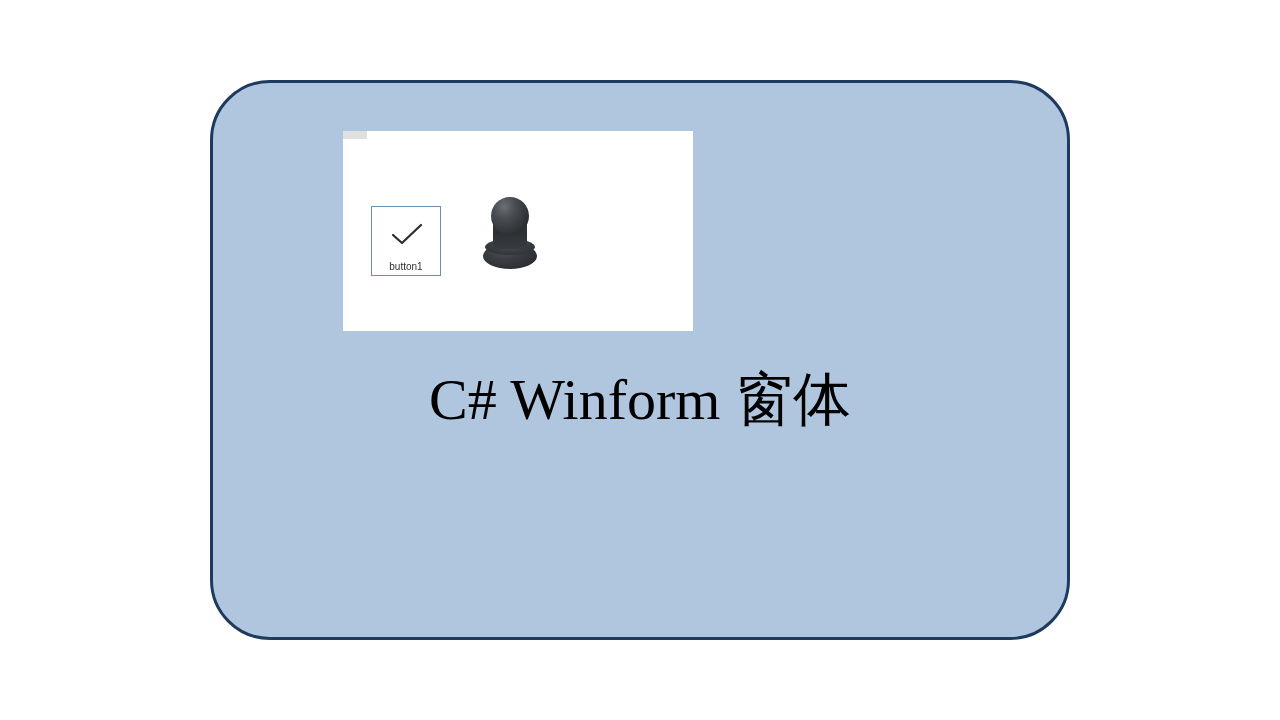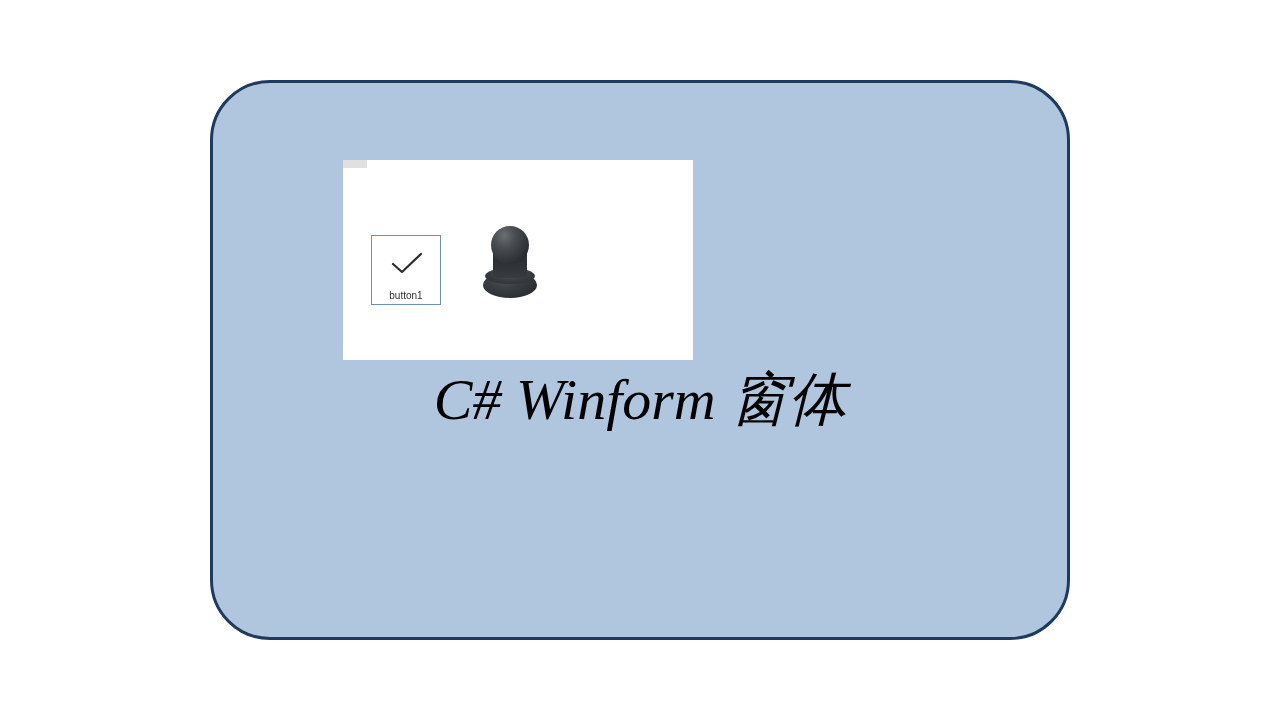--- a/index.html
+++ b/index.html
@@ -20,21 +20,20 @@
       border-radius: 60px;
       position: relative;
     }
     .screenshot-area {
       position: absolute;
       top: 48px;
       left: 130px;
       width: 350px;
       height: 200px;
       background: #ffffff;
-      margin-top: 29px;
     }
     .screenshot-topbar {
       position: absolute;
       top: 0;
       left: 0;
       width: 24px;
       height: 8px;
       background: #e0e0e0;
     }
     .button-box {
@@ -111,21 +110,20 @@
     .title-text {
       position: absolute;
       top: 275px;
       left: 0;
       width: 100%;
       text-align: center;
       font-size: 58px;
       color: #000000;
       line-height: 1.45;
       font-family: "SimSun", "宋体", "Times New Roman", serif;
-      font-style: italic;
     }
   </style>
 </head>
 <body>
 
 <div class="card">
   <div class="screenshot-area">
     <div class="screenshot-topbar"></div>
     <div class="button-box">
       <div class="checkmark">

